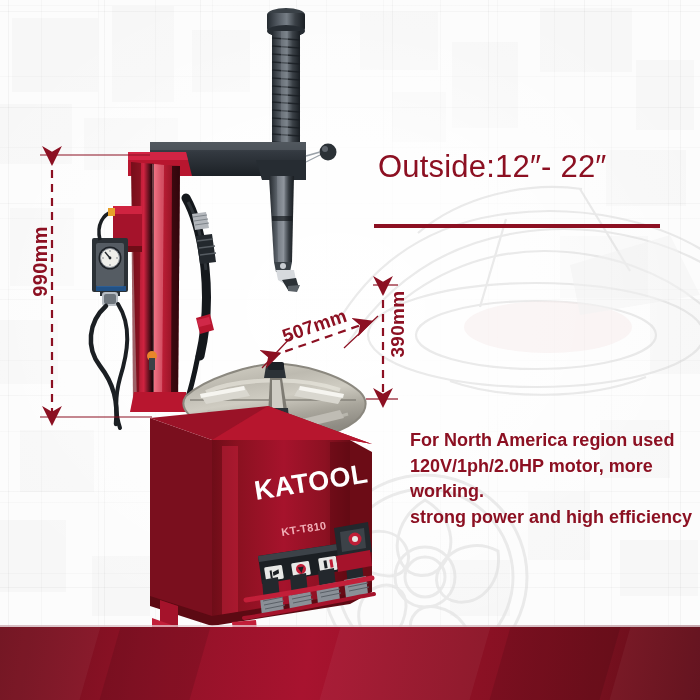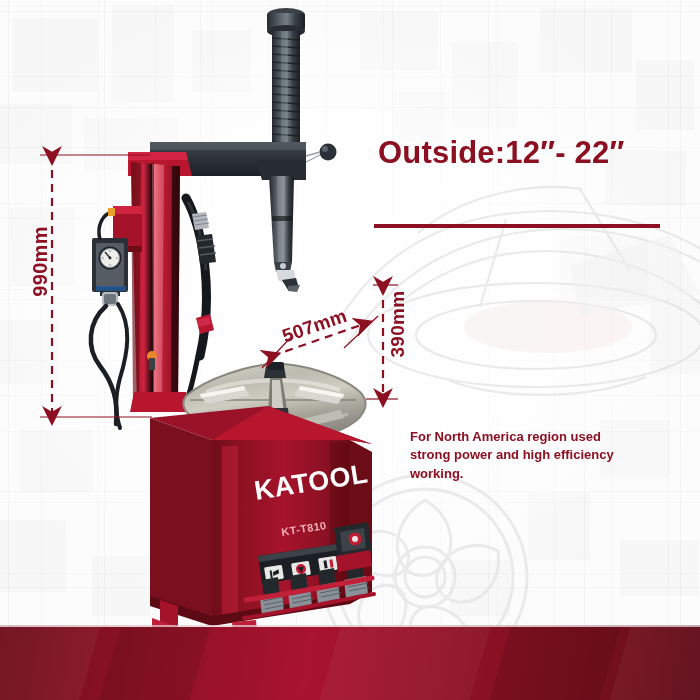--- a/index.html
+++ b/index.html
@@ -65,38 +65,38 @@
     background:rgba(0,0,0,0.10);
   }
   .footer-hairline {
     position:absolute; left:0; bottom:73px; width:700px; height:2px;
     background:linear-gradient(to right,#c9a7ae,#e7d2d6 30%,#d8bcc2 60%,#b58e96);
     opacity:.75;
   }
 
   
   .headline {
-    position:absolute; left:378px; top:136px; width:300px;
+    position:absolute; left:378px; top:150px; width:300px;
     color:#8C1022;
-    font-weight:700;
+    font-weight:400;
     letter-spacing:.2px;
     line-height:1.08;
   }
   .headline .ln { display:block; font-size:31px; white-space:nowrap; }
   .headline .ln2 { letter-spacing:1.2px; }
   .headline-rule {
     position:absolute; left:374px; top:224px; width:286px; height:4px;
     background:#8C1022;
   }
 
   
   .bodytext {
     position:absolute; left:410px; top:428px; width:248px;
     color:#8C1022;
-    font-size:13px;
+    font-size:18px;
     font-weight:700;
     line-height:1.42;
   }
   .bodytext span { display:block; white-space:nowrap; }
 
   
   .dims { position:absolute; inset:0; pointer-events:none; }
   .dim-label {
     position:absolute;
     color:#8C1022;
@@ -569,22 +569,23 @@
     <div class="dim-label lbl-507">507mm</div>
   </div>
 
   <div class="headline">
     <span class="ln ln1">Outside:12″- 22″</span>
   </div>
   <div class="headline-rule"></div>
 
   <div class="bodytext">
     <span>For North America region used</span>
+    <span>120V/1ph/2.0HP motor,  more</span>
+    <span>working.</span>
     <span>strong power and high efficiency</span>
-    <span>working.</span>
   </div>
 
   <div class="footer-hairline"></div>
   <div class="footer-band">
     <div class="facet" style="left:-30px; width:120px;"></div>
     <div class="facet dark" style="left:110px; width:90px;"></div>
     <div class="facet" style="left:330px; width:150px;"></div>
     <div class="facet dark" style="left:500px; width:110px;"></div>
     <div class="facet" style="left:620px; width:120px;"></div>
   </div>

